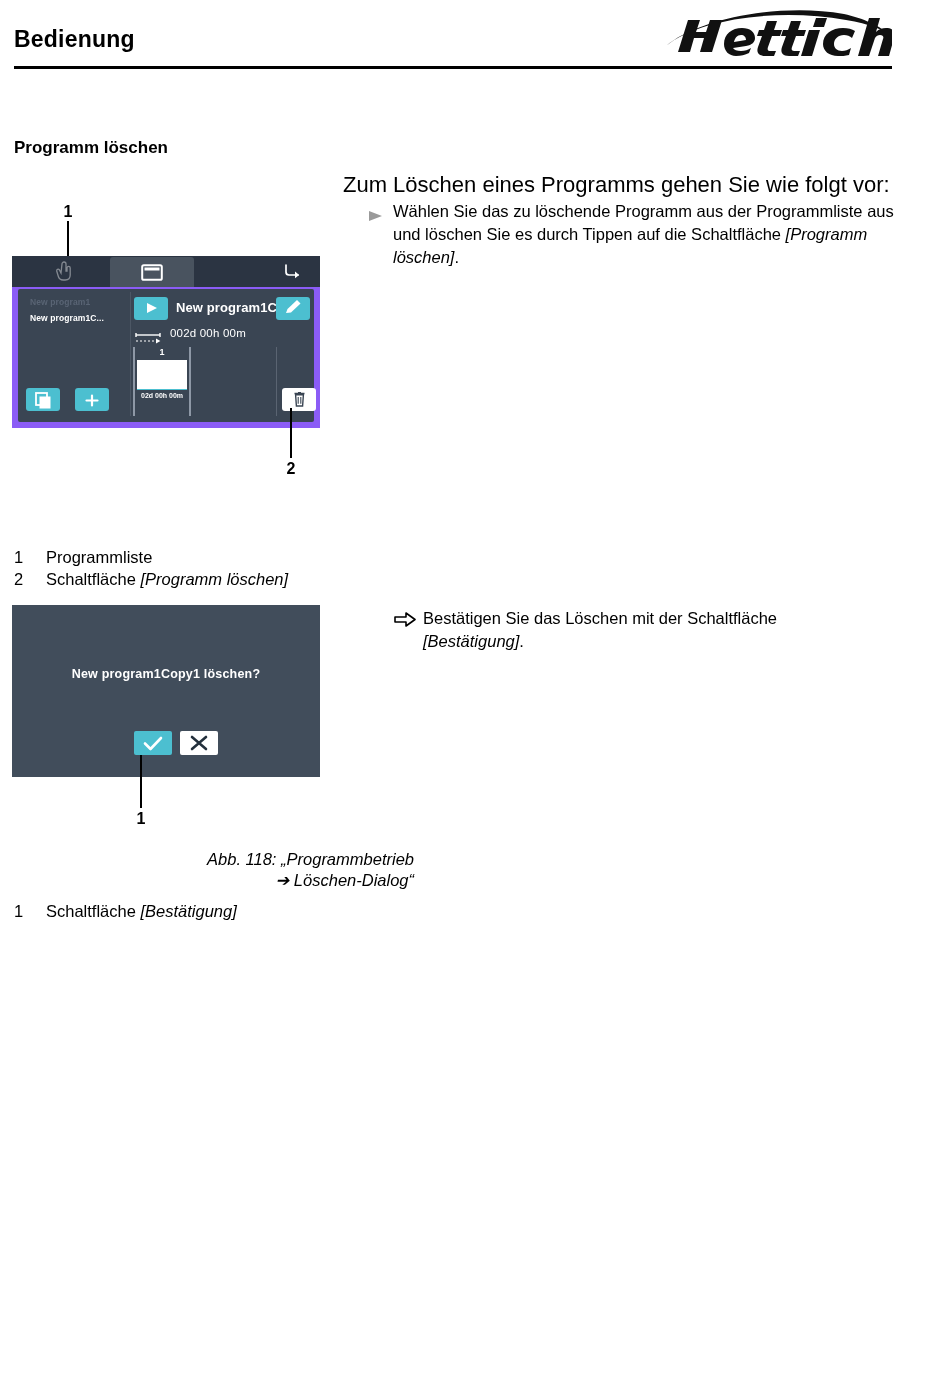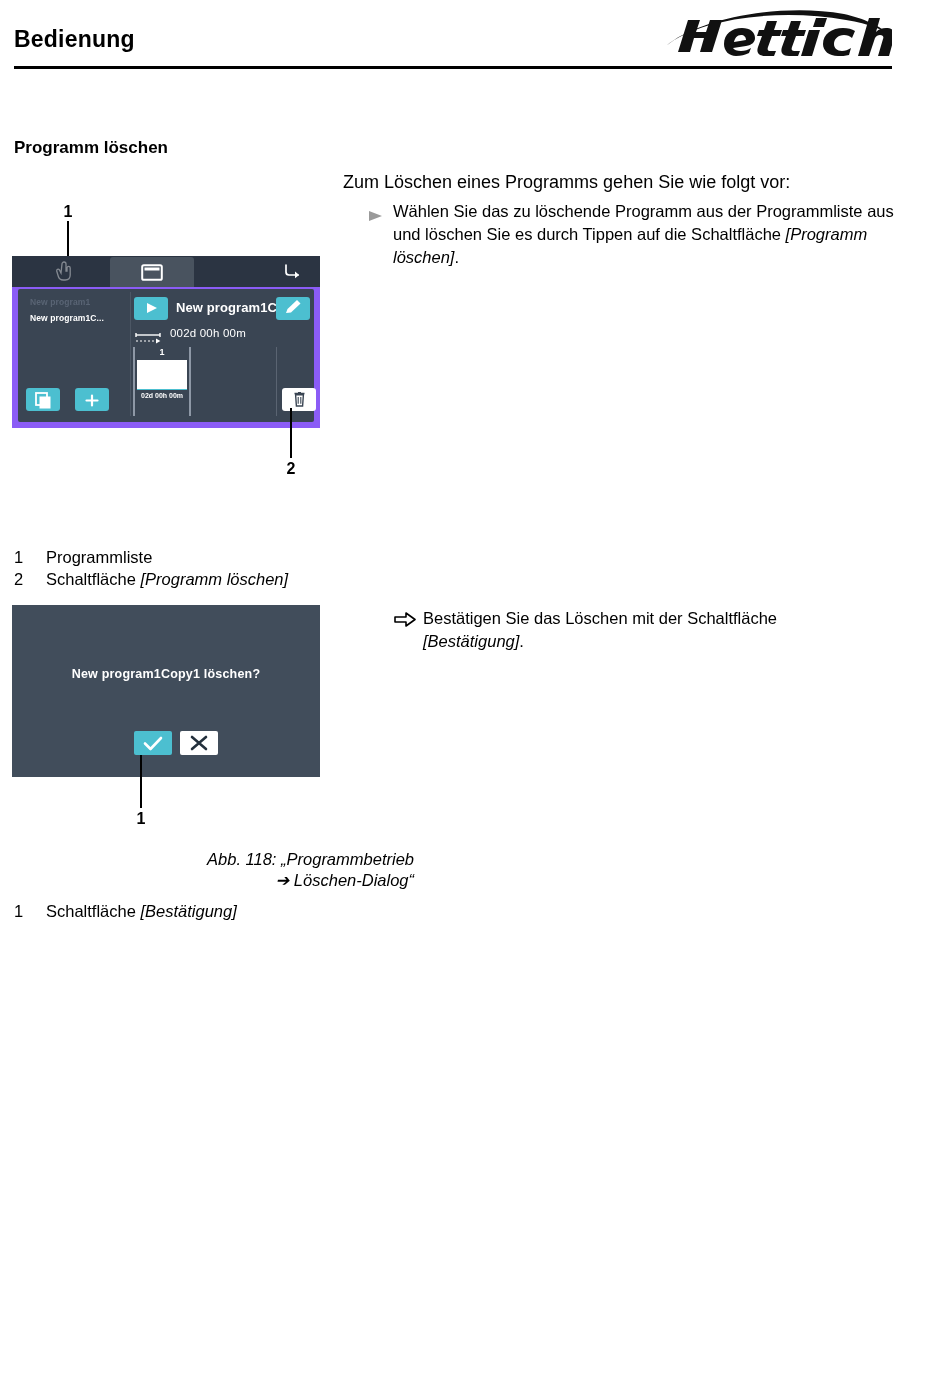--- a/index.html
+++ b/index.html
@@ -47,21 +47,21 @@
     left: 14px; top: 138px;
     font-size: 17px;
     font-weight: bold;
   }
 
   
   .intro-text {
     position: absolute;
     left: 343px; top: 170px;
     width: 550px;
-    font-size: 18px;
+    font-size: 22px;
     line-height: 1.38;
   }
   .step-block {
     position: absolute;
     left: 343px; top: 200px;
     width: 552px;
   }
   .step-row { position: relative; padding-left: 50px; }
   .arrow-solid {
     position: absolute;

